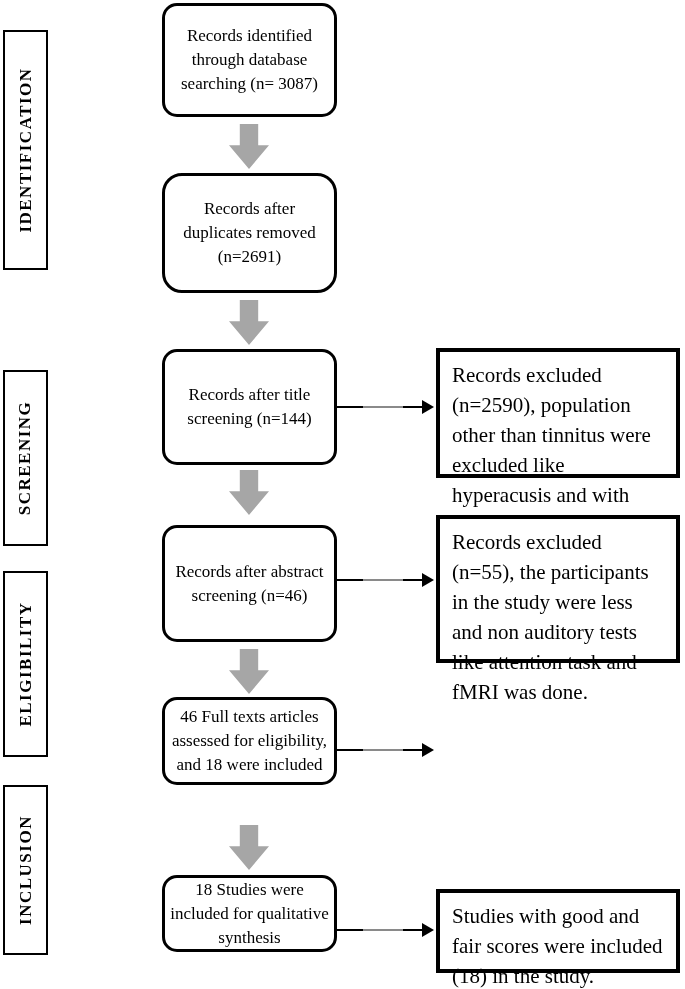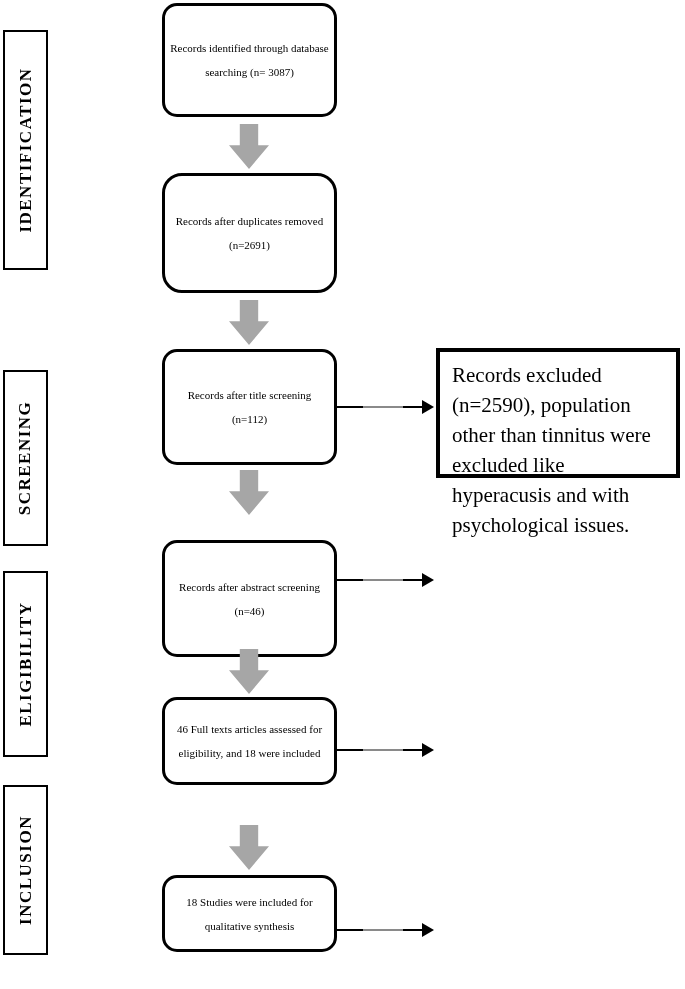--- a/index.html
+++ b/index.html
@@ -42,21 +42,21 @@
     position: absolute;
     left: 162px;
     width: 175px;
     border: 3px solid #000000;
     border-radius: 15px;
     background: #ffffff;
     display: flex;
     align-items: center;
     justify-content: center;
     text-align: center;
-    font-size: 11px;
+    font-size: 17px;
     line-height: 24px;
     padding: 2px 5px;
     box-sizing: border-box;
   }
 
   
   .excl-box {
     position: absolute;
     left: 436px;
     width: 244px;
@@ -132,23 +132,23 @@
     <span>INCLUSION</span>
   </div>
 
   <div class="flow-box" style="top:3px; height:114px;">
     <span>Records identified through database searching (n= 3087)</span>
   </div>
   <div class="flow-box" style="top:173px; height:120px;border-radius:20px;">
     <span>Records after duplicates removed (n=2691)</span>
   </div>
   <div class="flow-box" style="top:349px; height:116px;">
-    <span>Records after title screening (n=112)</span>
+    <span>Records after title screening (n=144)</span>
   </div>
-  <div class="flow-box" style="top:540px; height:117px;">
+  <div class="flow-box" style="top:525px; height:117px;">
     <span>Records after abstract screening (n=46)</span>
   </div>
   <div class="flow-box" style="top:697px; height:88px;">
     <span>46 Full texts articles assessed  for eligibility, and 18 were included</span>
   </div>
   <div class="flow-box" style="top:875px; height:77px;">
     <span>18 Studies were included for qualitative synthesis</span>
   </div>
 
   <div class="down-arrow" style="top:124px;"></div>
@@ -170,14 +170,20 @@
       <div class="head"></div>
   </div>
   <div class="h-arrow" style="top:923px;">
     <div class="line"></div>
       <div class="head"></div>
   </div>
 
   <div class="excl-box" style="top:348px; height:130px;">
     <span>Records excluded (n=2590), population other than tinnitus were excluded like hyperacusis and with psychological issues.</span>
   </div>
+  <div class="excl-box" style="top:515px; height:148px;">
+    <span>Records excluded (n=55), the participants in the study were less and non auditory tests like attention task and fMRI was done.</span>
+  </div>
+  <div class="excl-box" style="top:889px; height:84px;">
+    <span>Studies with good and fair scores were included (18) in the study.</span>
+  </div>
 
 </div>
 
 </body></html>

